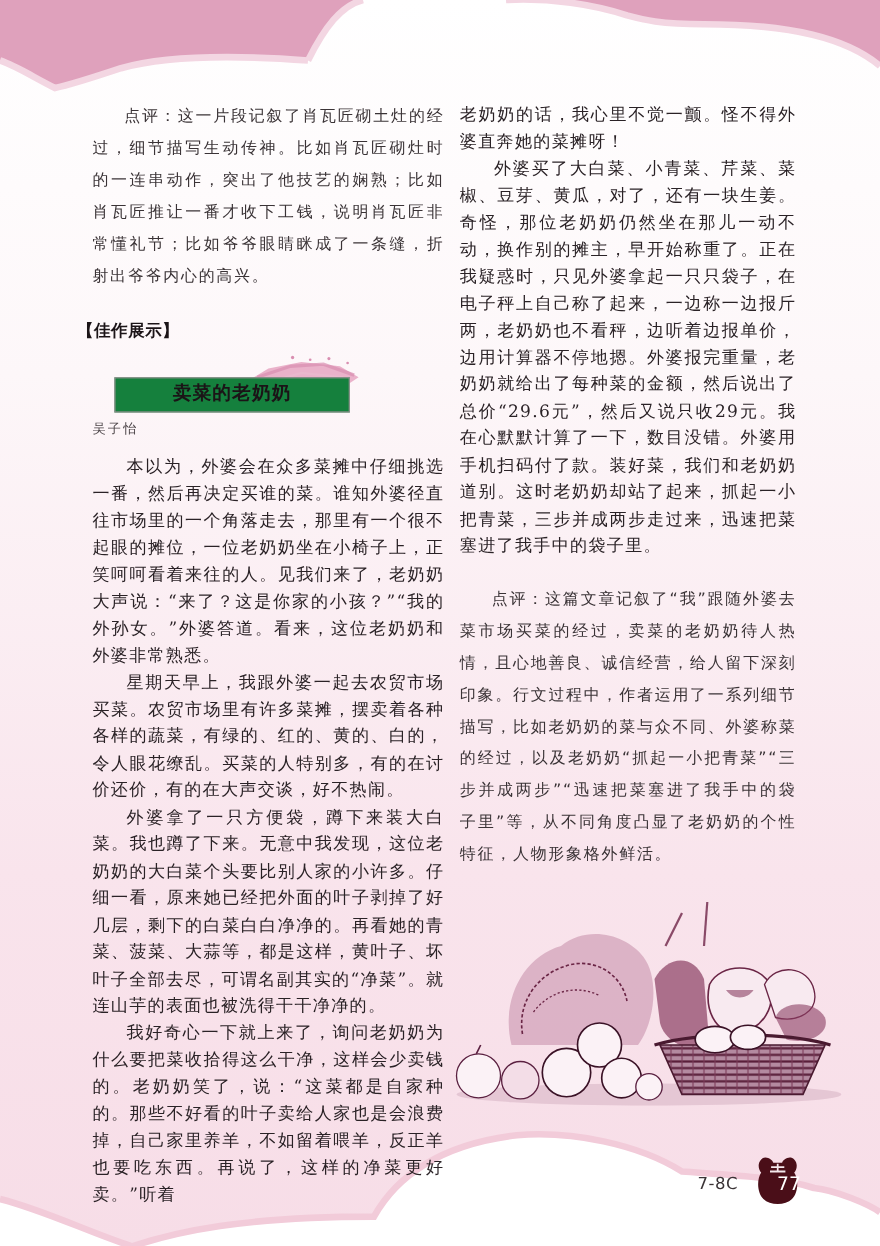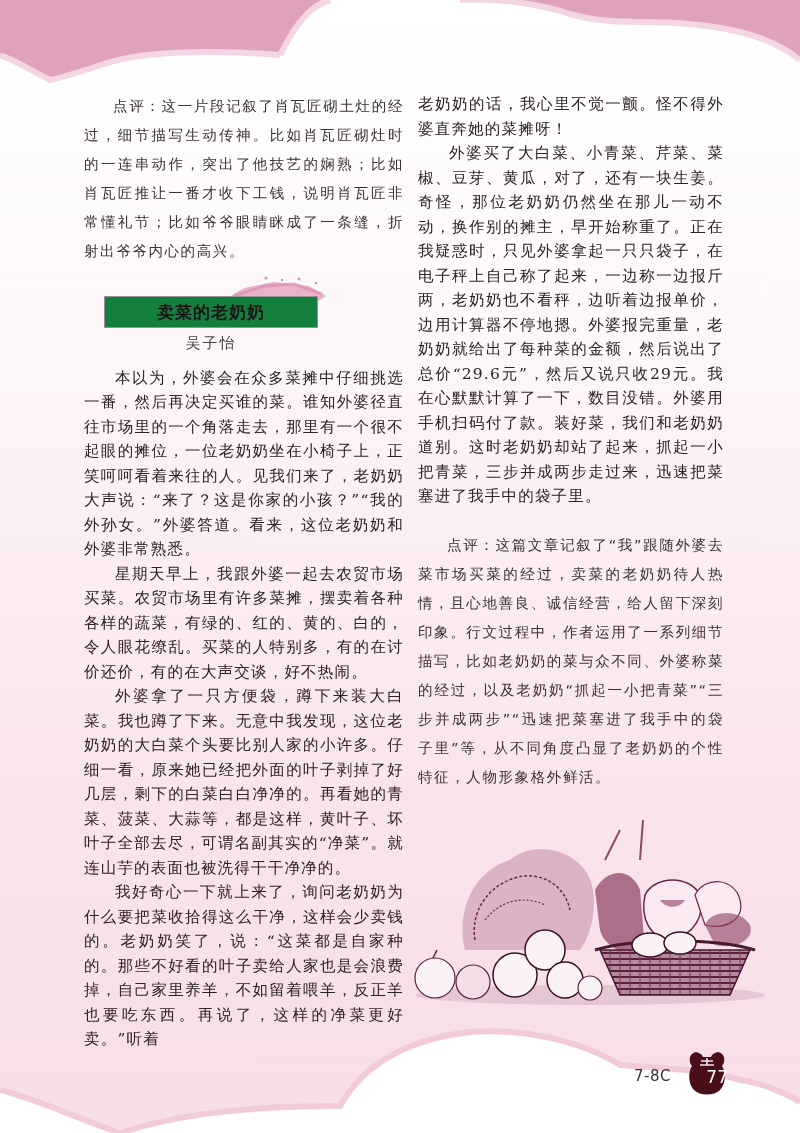--- a/index.html
+++ b/index.html
@@ -94,24 +94,24 @@
       display: flex;
       align-items: center;
       justify-content: center;
       font-family: "DejaVu Sans", "Liberation Sans", sans-serif;
       font-weight: bold;
       font-size: 17px;
       letter-spacing: 1px;
       color: #1b1417;
     }
     .author {
-      text-align: center;
+      text-align: left;
       width: 254px;
       margin-top: 3px;
-      font-size: 15px;
+      font-size: 12px;
       letter-spacing: 2px;
       color: #4a4346;
     }
     .story {
       margin-top: 10px;
     }
     .right-comment {
       margin-top: 22px;
     }
     .illustration {
@@ -173,20 +173,21 @@
   <path d="M120,123 C160,110 220,96 340,96 C360,60 400,30 470,22 C520,18 580,30 620,55 C660,58 710,60 740,70 C760,72 790,85 800,92 L800,123 Z" fill="#ffffff"></path>
   <path d="M120,123 C160,110 220,96 340,96 C360,60 400,30 470,22 C520,18 580,30 620,55 C660,58 710,60 740,70 C760,72 790,85 800,92" fill="none" stroke="#f2cbd9" stroke-width="6"></path>
   <path d="M0,80 C40,90 80,110 120,123" fill="none" stroke="#f2cbd9" stroke-width="6"></path>
 </svg>
 
 <div class="page">
 
   <div class="col col-left">
     <p class="comment">点评：这一片段记叙了肖瓦匠砌土灶的经过，细节描写生动传神。比如肖瓦匠砌灶时的一连串动作，突出了他技艺的娴熟；比如肖瓦匠推让一番才收下工钱，说明肖瓦匠非常懂礼节；比如爷爷眼睛眯成了一条缝，折射出爷爷内心的高兴。</p>
 
+    <div class="section-heading">【佳作展示】</div>
 
     <div class="title-wrap">
       <svg class="brush" viewBox="0 0 120 34">
         <path d="M10,26 L30,14 L60,8 L95,12 L112,22 L100,30 L70,26 L40,30 Z" fill="#e6a6c2" opacity="0.85"></path>
         <path d="M20,22 L50,12 L80,10 L108,20" stroke="#d98fb1" stroke-width="3" fill="none" opacity="0.7"></path>
         <path d="M25,28 L60,18 L98,22" stroke="#eab8cd" stroke-width="2" fill="none"></path>
         <circle cx="52" cy="4" r="1.5" fill="#d98fb1"></circle>
         <circle cx="68" cy="6" r="1.2" fill="#d98fb1"></circle>
         <circle cx="85" cy="5" r="1.4" fill="#d98fb1"></circle>
         <circle cx="102" cy="9" r="1.2" fill="#d98fb1"></circle>

